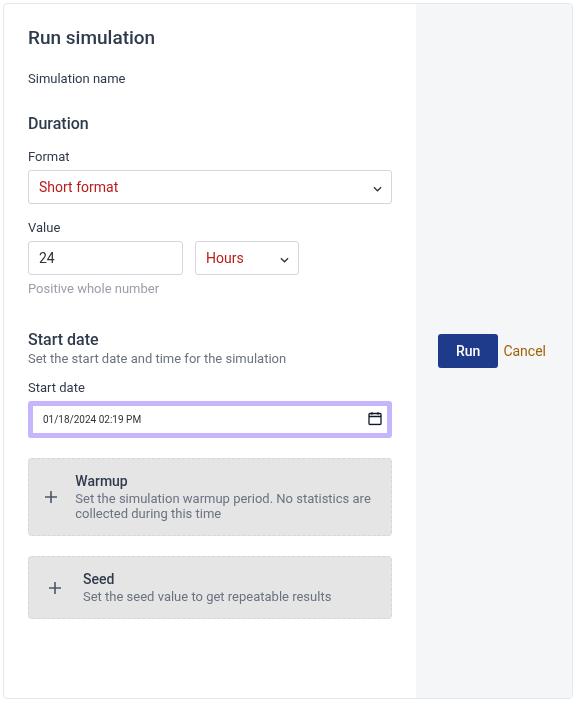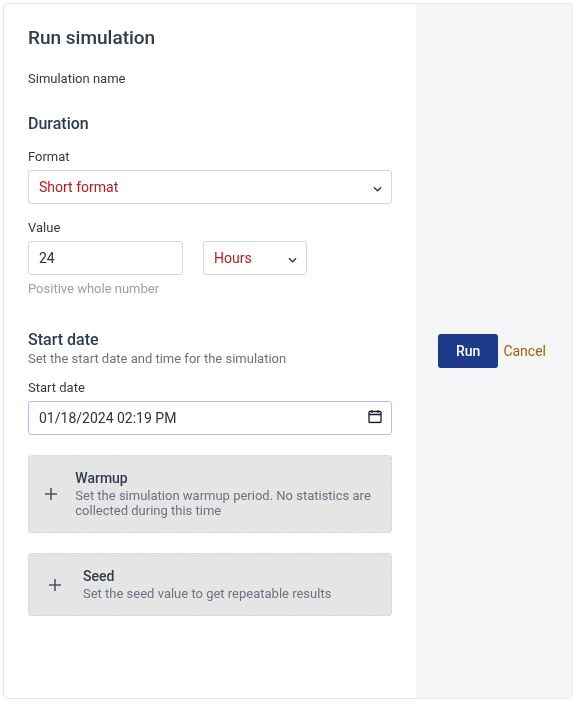--- a/index.html
+++ b/index.html
@@ -79,40 +79,40 @@
     .select-caret {
       position: absolute;
       right: 10px;
       top: 50%;
       transform: translateY(-50%);
       pointer-events: none;
       color: #333;
     }
     .row-inline {
       display: flex;
-      gap: 20px;
+      gap: 12px;
       align-items: flex-end;
     }
     .value-input-wrap { width: 155px; }
     .unit-select-wrap { width: 104px; position: relative; }
     .helper {
       font-size: 13px;
       color: #9aa0a8;
       margin-top: 6px;
     }
     .date-wrap {
       position: relative;
       width: 100%;
     }
     .date-input {
       width: 100%;
       padding: 8px 34px 8px 10px;
-      border: 1px solid #c4b5fd;
-      border-radius: 3px;
-      font-size: 14px;
+      border: 5px solid #c4b5fd;
+      border-radius: 3px;
+      font-size: 10px;
       color: #333;
       background: #fff;
       font-family: inherit;
     }
     .date-icon {
       position: absolute;
       right: 10px;
       top: 50%;
       transform: translateY(-50%);
       pointer-events: none;

